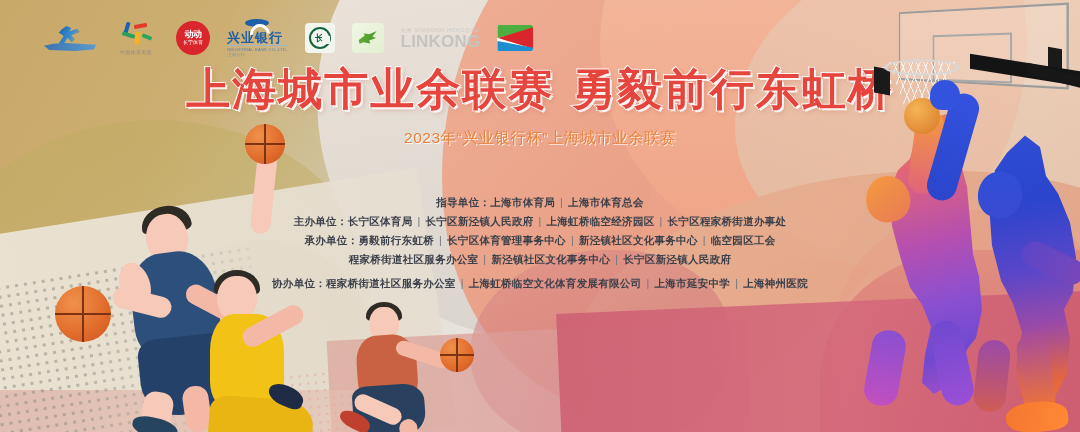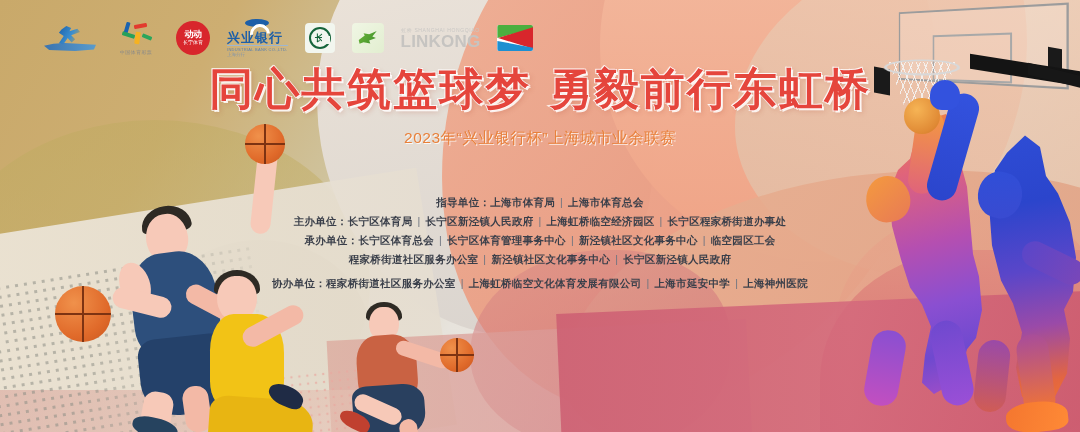--- a/index.html
+++ b/index.html
@@ -471,30 +471,30 @@
 
     <div class="logo">
       <div class="lg-flag">
         <span class="a"></span>
           <span class="b"></span>
           <span class="c"></span>
       </div>
     </div>
   </div>
 
-  <div class="title">同心共筑篮球梦 勇毅前行东虹桥</div>
+  <div class="title">上海城市业余联赛 勇毅前行东虹桥</div>
 
   <div class="subtitle">
     <div>2023年“兴业银行杯”上海城市业余联赛</div>
   </div>
 
   <div class="orgs" id="organizers">
       <div class="row"><span>指导单位：</span><span>上海市体育局</span><span class="sep">|</span><span>上海市体育总会</span></div>
       <div class="row"><span>主办单位：</span><span>长宁区体育局</span><span class="sep">|</span><span>长宁区新泾镇人民政府</span><span class="sep">|</span><span>上海虹桥临空经济园区</span><span class="sep">|</span><span>长宁区程家桥街道办事处</span></div>
-      <div class="row"><span>承办单位：</span><span>长宁区体育总会</span><span class="sep">|</span><span>长宁区体育管理事务中心</span><span class="sep">|</span><span>新泾镇社区文化事务中心</span><span class="sep">|</span><span>临空园区工会</span></div>
+      <div class="row"><span>承办单位：</span><span>勇毅前行东虹桥</span><span class="sep">|</span><span>长宁区体育管理事务中心</span><span class="sep">|</span><span>新泾镇社区文化事务中心</span><span class="sep">|</span><span>临空园区工会</span></div>
       <div class="row"><span>程家桥街道社区服务办公室</span><span class="sep">|</span><span>新泾镇社区文化事务中心</span><span class="sep">|</span><span>长宁区新泾镇人民政府</span></div>
       <div class="spacer"></div>
       <div class="row"><span>协办单位：</span><span>程家桥街道社区服务办公室</span><span class="sep">|</span><span>上海虹桥临空文化体育发展有限公司</span><span class="sep">|</span><span>上海市延安中学</span><span class="sep">|</span><span>上海神州医院</span></div>
     </div>
 
   <div class="player" id="p-blue">
     <span class="hair"></span>
       <span class="head"></span>
     <span class="torso"></span>
       <span class="shoulderL"></span>

